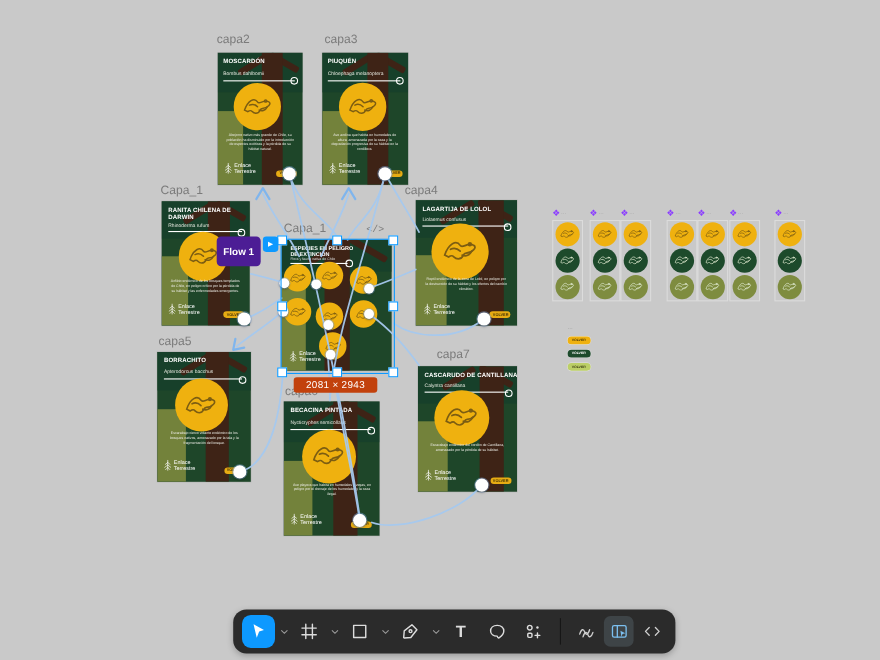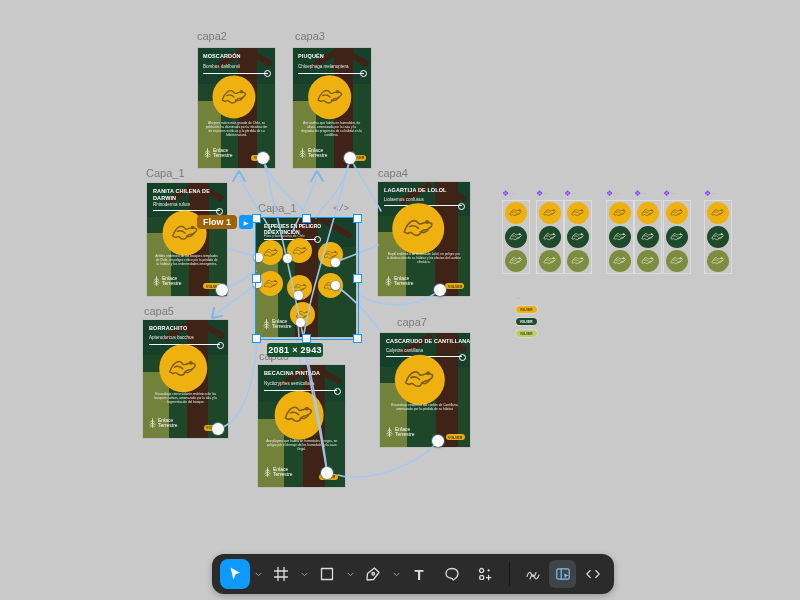--- a/index.html
+++ b/index.html
@@ -58,26 +58,26 @@
   
   #noodles{position:absolute;inset:0;z-index:40;pointer-events:none}
   .node{position:absolute;width:9px;height:9px;border-radius:50%;background:#fff;z-index:45;
         box-shadow:0 1px 2px rgba(0,0,0,.35),0 0 0 1px rgba(130,175,230,.45)}
   .node.big{width:12px;height:12px}
 
   
   .sel-box{position:absolute;left:255px;top:217px;width:102px;height:121px;border:1.5px solid #0d99ff;
            z-index:50;pointer-events:none}
   .handle{position:absolute;width:7px;height:7px;background:#fff;border:1px solid #0d99ff;z-index:55}
-  .flow-pill{position:absolute;left:197px;top:215px;height:14px;padding:0 6px;background:#a16207;color:#fff;
+  .flow-pill{position:absolute;left:197px;top:215px;height:27px;padding:0 6px;background:#4c1d95;color:#fff;
              font-size:9px;font-weight:700;border-radius:4px;display:flex;align-items:center;z-index:56}
   .flow-play{position:absolute;left:239px;top:215px;width:14px;height:14px;background:#0d99ff;border-radius:3px;
              color:#fff;font-size:6px;display:flex;align-items:center;justify-content:center;z-index:56}
-  .dim-badge{position:absolute;left:267px;top:343px;width:56px;height:14px;background:#14532d;border-radius:3px;
-             color:#fff;font-size:9px;font-weight:700;display:flex;align-items:center;justify-content:center;
+  .dim-badge{position:absolute;left:267px;top:343px;width:76px;height:14px;background:#c2410c;border-radius:3px;
+             color:#fff;font-size:9px;font-weight:400;display:flex;align-items:center;justify-content:center;
              z-index:56;letter-spacing:.3px}
 
   
   .cset{position:absolute;top:189px;width:28px;z-index:10}
   .cset-head{display:flex;align-items:center;gap:1px;height:9px;margin-bottom:2px}
   .diamond{color:#8b3dff;font-size:8px;line-height:8px}
   .cset-label{font-size:8px;color:#9a9a9a;transform:scale(.6);transform-origin:0 50%;white-space:nowrap}
   .cstack{border:1px solid rgba(255,255,255,.35);padding:1px 1px;display:flex;flex-direction:column;gap:2px;align-items:center}
   .pcircle{width:22px;height:22px;border-radius:50%;display:flex;align-items:center;justify-content:center}
   .pcircle .art{width:80%;height:80%}
@@ -114,21 +114,21 @@
 </head>
 <body>
 
 <div id="canvas">
 
   <div class="frame-label" style="left:197px;top:30px">capa2</div>
   <div class="frame-label" style="left:295px;top:30px">capa3</div>
   <div class="frame-label" style="left:146px;top:167px">Capa_1</div>
   <div class="frame-label" style="left:258px;top:202px">Capa_1</div>
   <div class="dev-tag" style="left:333px;top:204px">&lt;/&gt;</div>
-  <div class="frame-label" style="left:378px;top:167px">capa4</div>
+  <div class="frame-label" style="left:368px;top:167px">capa4</div>
   <div class="frame-label" style="left:144px;top:305px">capa5</div>
   <div class="frame-label" style="left:259px;top:350px">capa6</div>
   <div class="frame-label" style="left:397px;top:316px">capa7</div>
 
   <div class="poster" style="left:198px;top:48px;width:77px;height:120px">
     <div class="canopy"></div>
     <div class="branch b1"></div>
     <div class="branch b2"></div>
     <div class="hill"></div>
     <div class="trunk"></div>

